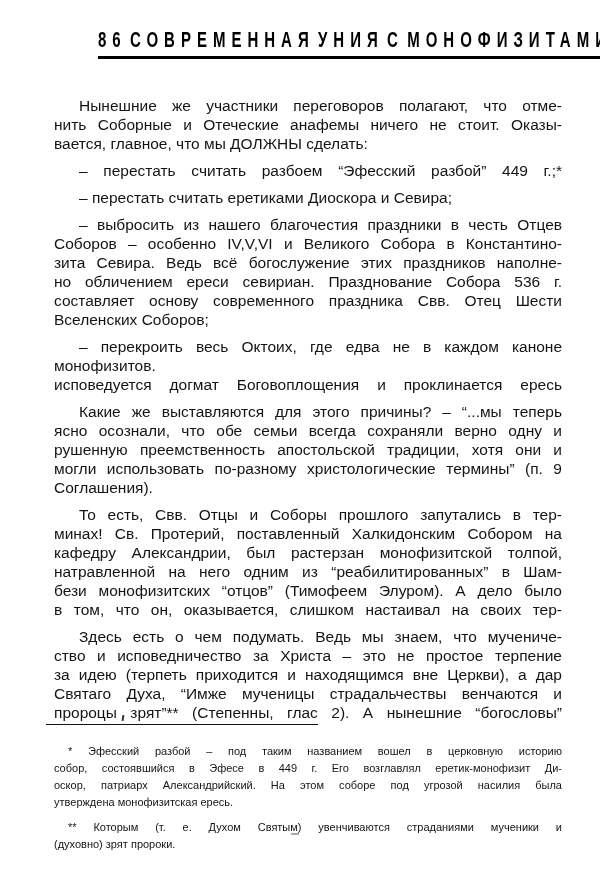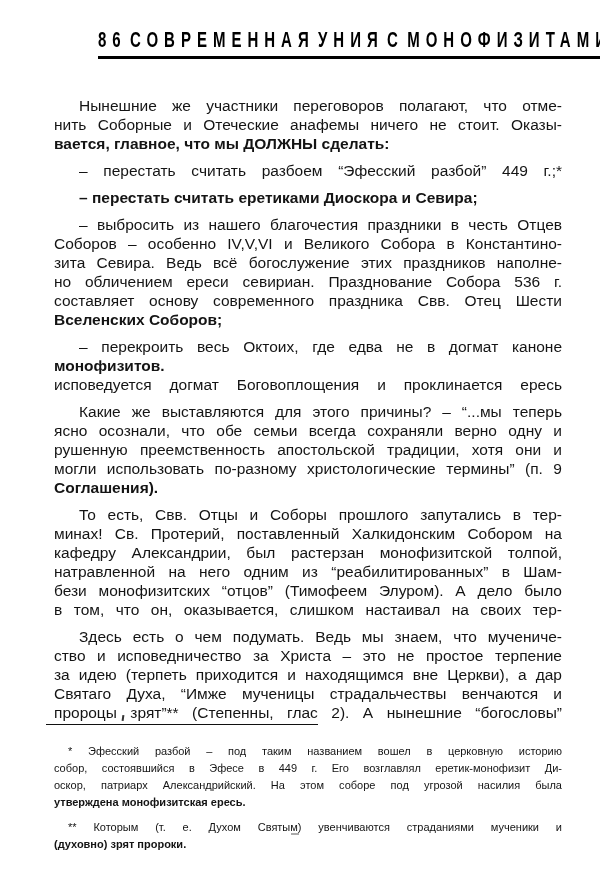--- a/index.html
+++ b/index.html
@@ -38,21 +38,21 @@
     position:absolute;left:46px;top:88px;width:524px;
     font-size:15.5px;line-height:19px;
   }
   .para{margin:8px;}
   .line{
     text-align:justify;
     text-align-last:justify;
     white-space:normal;
   }
   .line.first{text-indent:25px;}
-  .line.last{text-align-last:left;font-weight:bold;}
+  .line.last{text-align-last:left;}
   
   .footnote-separator{
     position:absolute;left:46px;top:724px;
     width:272px;border-top:1.5px solid #111;
   }
   .footnotes{
     position:absolute;left:46px;top:735px;width:524px;
     font-size:11px;line-height:17px;
   }
   .footnotes .line.first{text-indent:14px;}
@@ -97,21 +97,21 @@
       </div>
       <div class="para">
         <div class="line first">– выбросить из нашего благочестия праздники в честь Отцев</div>
         <div class="line">Соборов – особенно IV,V,VI и Великого Собора в Константино-</div>
         <div class="line">зита Севира. Ведь всё богослужение этих праздников наполне-</div>
         <div class="line">но обличением ереси севириан. Празднование Собора 536 г.</div>
         <div class="line">составляет основу современного праздника Свв. Отец Шести</div>
         <div class="line last">Вселенских Соборов;</div>
       </div>
       <div class="para">
-        <div class="line first">– перекроить весь Октоих, где едва не в догмат каноне</div>
+        <div class="line first">– перекроить весь Октоих, где едва не в каждом каноне</div>
         <div class="line last">монофизитов.</div>
         <div class="line">исповедуется догмат Боговоплощения и проклинается ересь</div>
       </div>
       <div class="para">
         <div class="line first">Какие же выставляются для этого причины? – “...мы теперь</div>
         <div class="line">ясно осознали, что обе семьи всегда сохраняли верно одну и</div>
         <div class="line">рушенную преемственность апостольской традиции, хотя они и</div>
         <div class="line">могли использовать по-разному христологические термины” (п. 9</div>
         <div class="line last">Соглашения).</div>
       </div>

